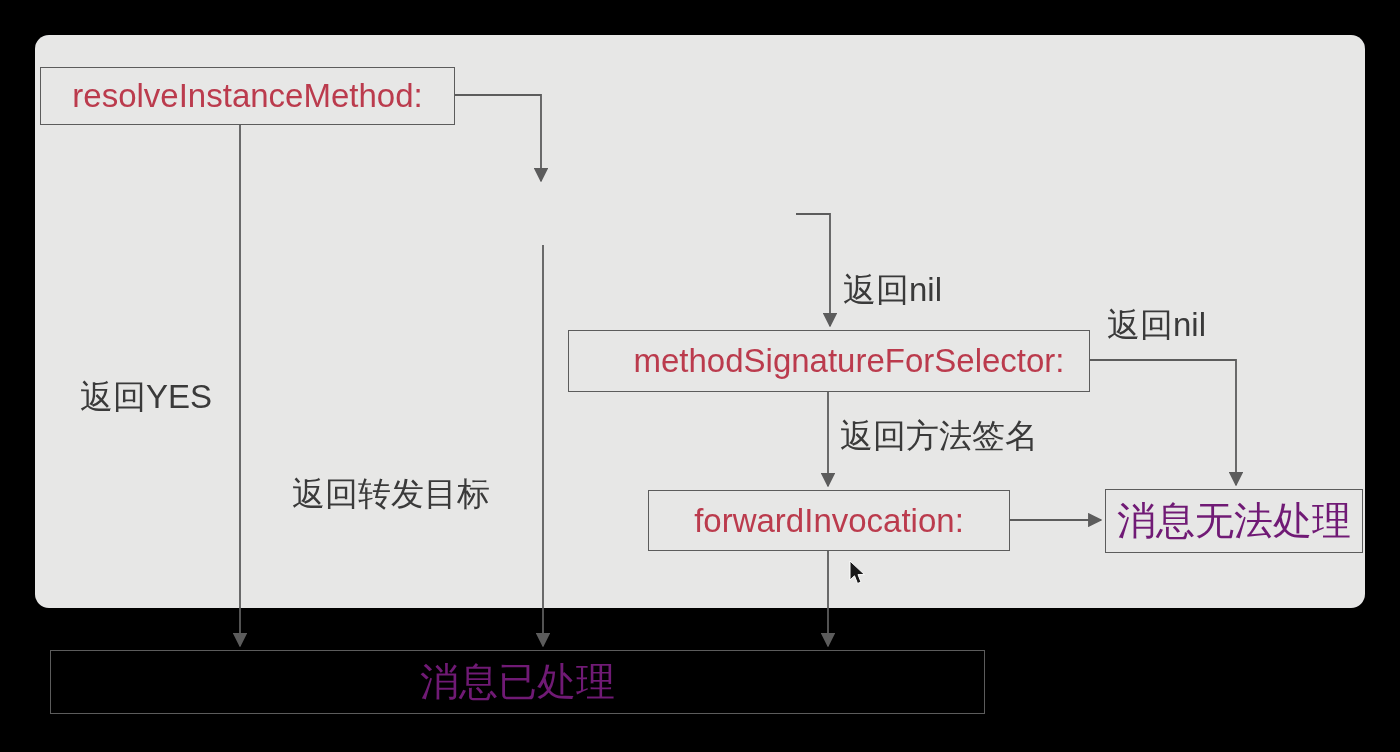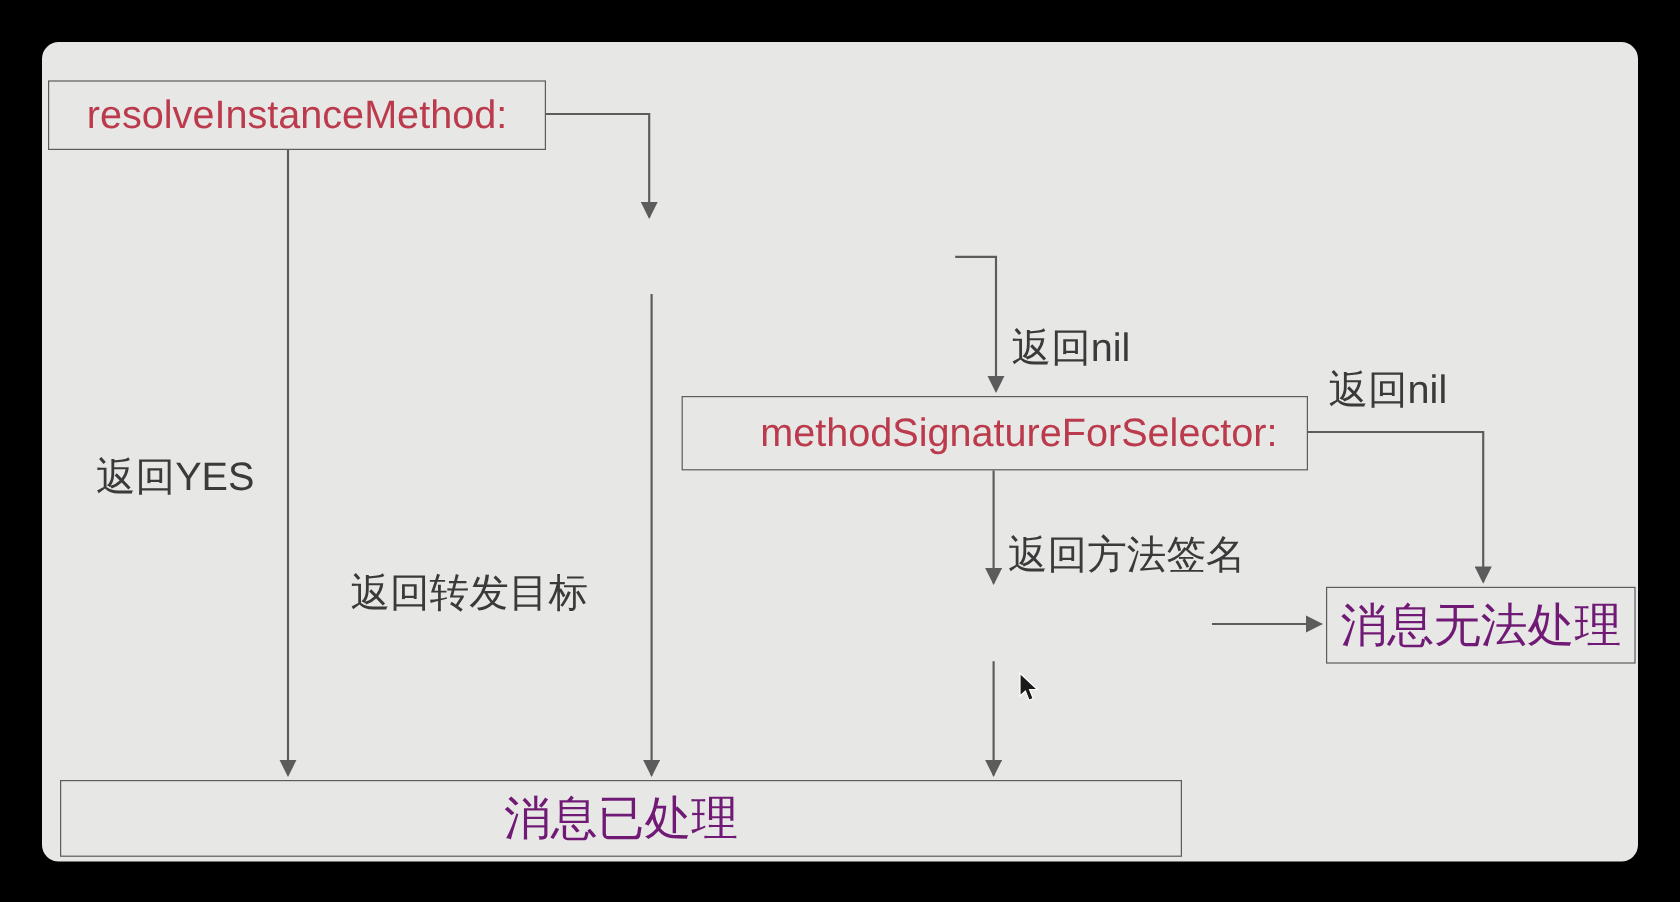--- a/index.html
+++ b/index.html
@@ -3,21 +3,21 @@
 <meta charset="utf-8">
 <style>
   html,body{margin:0;padding:0;}
   body{
     width:1400px;height:752px;
     background:#000;
     font-family:"Liberation Sans","DejaVu Sans",sans-serif;
     position:relative;overflow:hidden;
   }
   .canvas{
-    position:absolute;left:35px;top:35px;width:1330px;height:683px;
+    position:absolute;left:35px;top:35px;width:1330px;height:573px;
     background:#e7e7e6;border-radius:14px;
   }
   .edges{position:absolute;left:0;top:0;width:1330px;height:683px;}
   .node{
     position:absolute;
     border:1.6px solid #5c5c5c;
     display:flex;align-items:center;justify-content:center;
     box-sizing:border-box;
     background:transparent;
     white-space:nowrap;
@@ -31,21 +31,21 @@
   .node-resolve          {left:5px;   top:32px;  width:415px; height:58px;}
   .node-forwarding-target{left:255px; top:150px; width:506px; height:60px;}
   .node-method-signature {left:533px; top:295px; width:522px; height:62px;padding-left:40px;}
   .node-forward-invoc    {left:613px; top:455px; width:362px; height:61px;}
   .node-unhandled        {left:1070px;top:454px; width:258px; height:64px;}
   .node-handled          {left:15px;  top:615px; width:935px; height:64px;}
   
   .lbl-return-no        {left:521px; top:73px;}
   .lbl-return-nil-1     {left:808px; top:233px;}
   .lbl-return-nil-2     {left:1072px;top:268px;}
-  .lbl-return-signature {left:805px; top:405px;}
+  .lbl-return-signature {left:805px; top:379px;}
   .lbl-return-yes       {left:45px;  top:340px;}
   .lbl-return-target    {left:257px; top:437px;}
   .cursor{position:absolute;left:813px;top:525px;}
 </style>
 </head>
 <body>
 
 <div class="canvas">
 
   <svg class="edges" viewBox="0 0 1330 683" xmlns="http://www.w3.org/2000/svg">
@@ -70,20 +70,21 @@
     <path d="M508 210 V611" fill="none" stroke="#5c5c5c" stroke-width="1.8" marker-end="url(#arrow)"></path>
 
     <path d="M793 516 V611" fill="none" stroke="#5c5c5c" stroke-width="1.8" marker-end="url(#arrow)"></path>
   </svg>
 
   <div class="node method node-resolve">resolveInstanceMethod:</div>
 
 
   <div class="node method node-method-signature">methodSignatureForSelector:</div>
 
+  <div class="node method node-forward-invoc">forwardInvocation:</div>
 
   <div class="node plain node-unhandled">消息无法处理</div>
 
   <div class="node plain node-handled">消息已处理</div>
 
 
   <div class="edge-label lbl-return-nil-1">返回nil</div>
 
   <div class="edge-label lbl-return-nil-2">返回nil</div>
 

